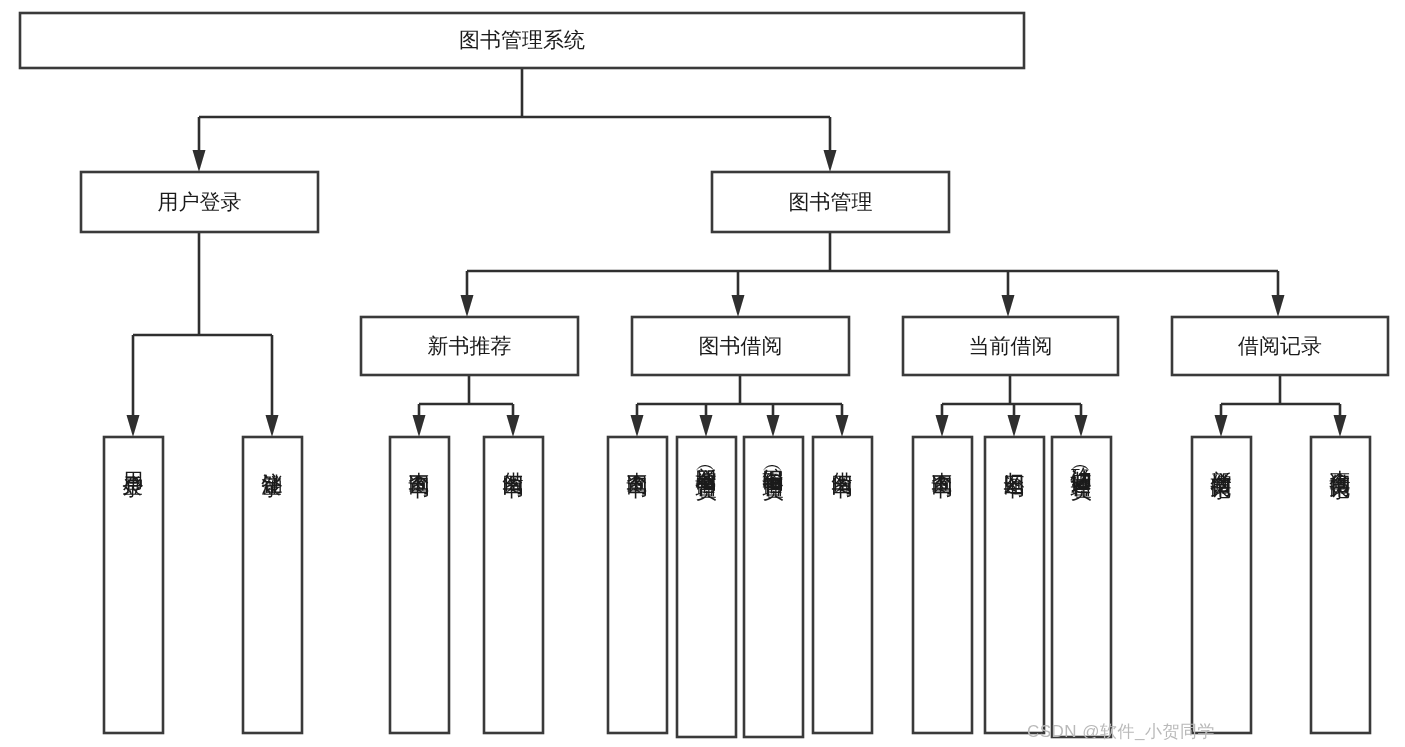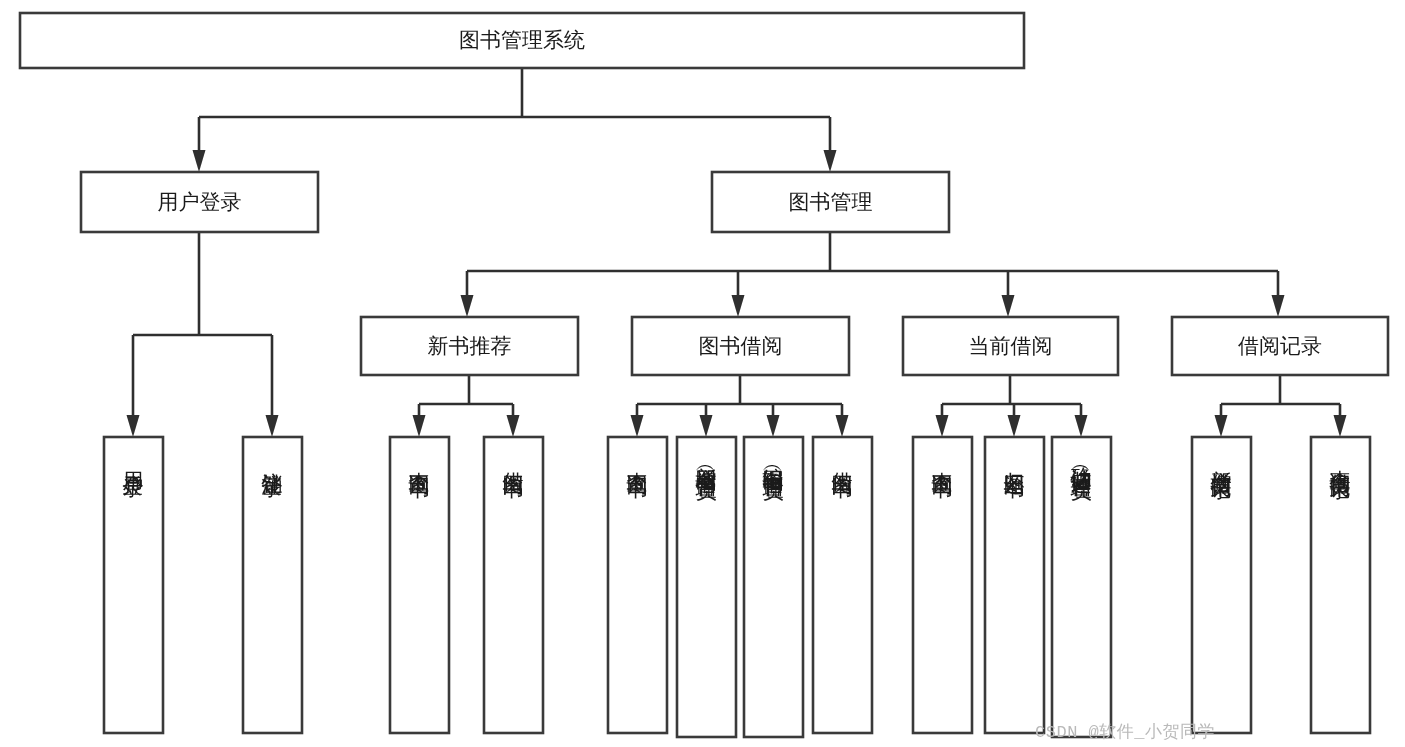--- a/index.html
+++ b/index.html
@@ -54,21 +54,21 @@
     stroke-linecap: butt;
   }
   .arrow-head {
     fill: #2f2f2f;
     stroke: none;
   }
   .watermark {
     position: absolute;
     right: 10px;
     bottom: 4px;
-    font-family: Liberation Mono, monospace;
+    font-family: Liberation Sans, sans-serif;
     font-size: 17px;
     color: #b9b9b9;
     white-space: nowrap;
     user-select: none;
     letter-spacing: 0.5px;
   }
 </style>
 </head>
 <body>
 

